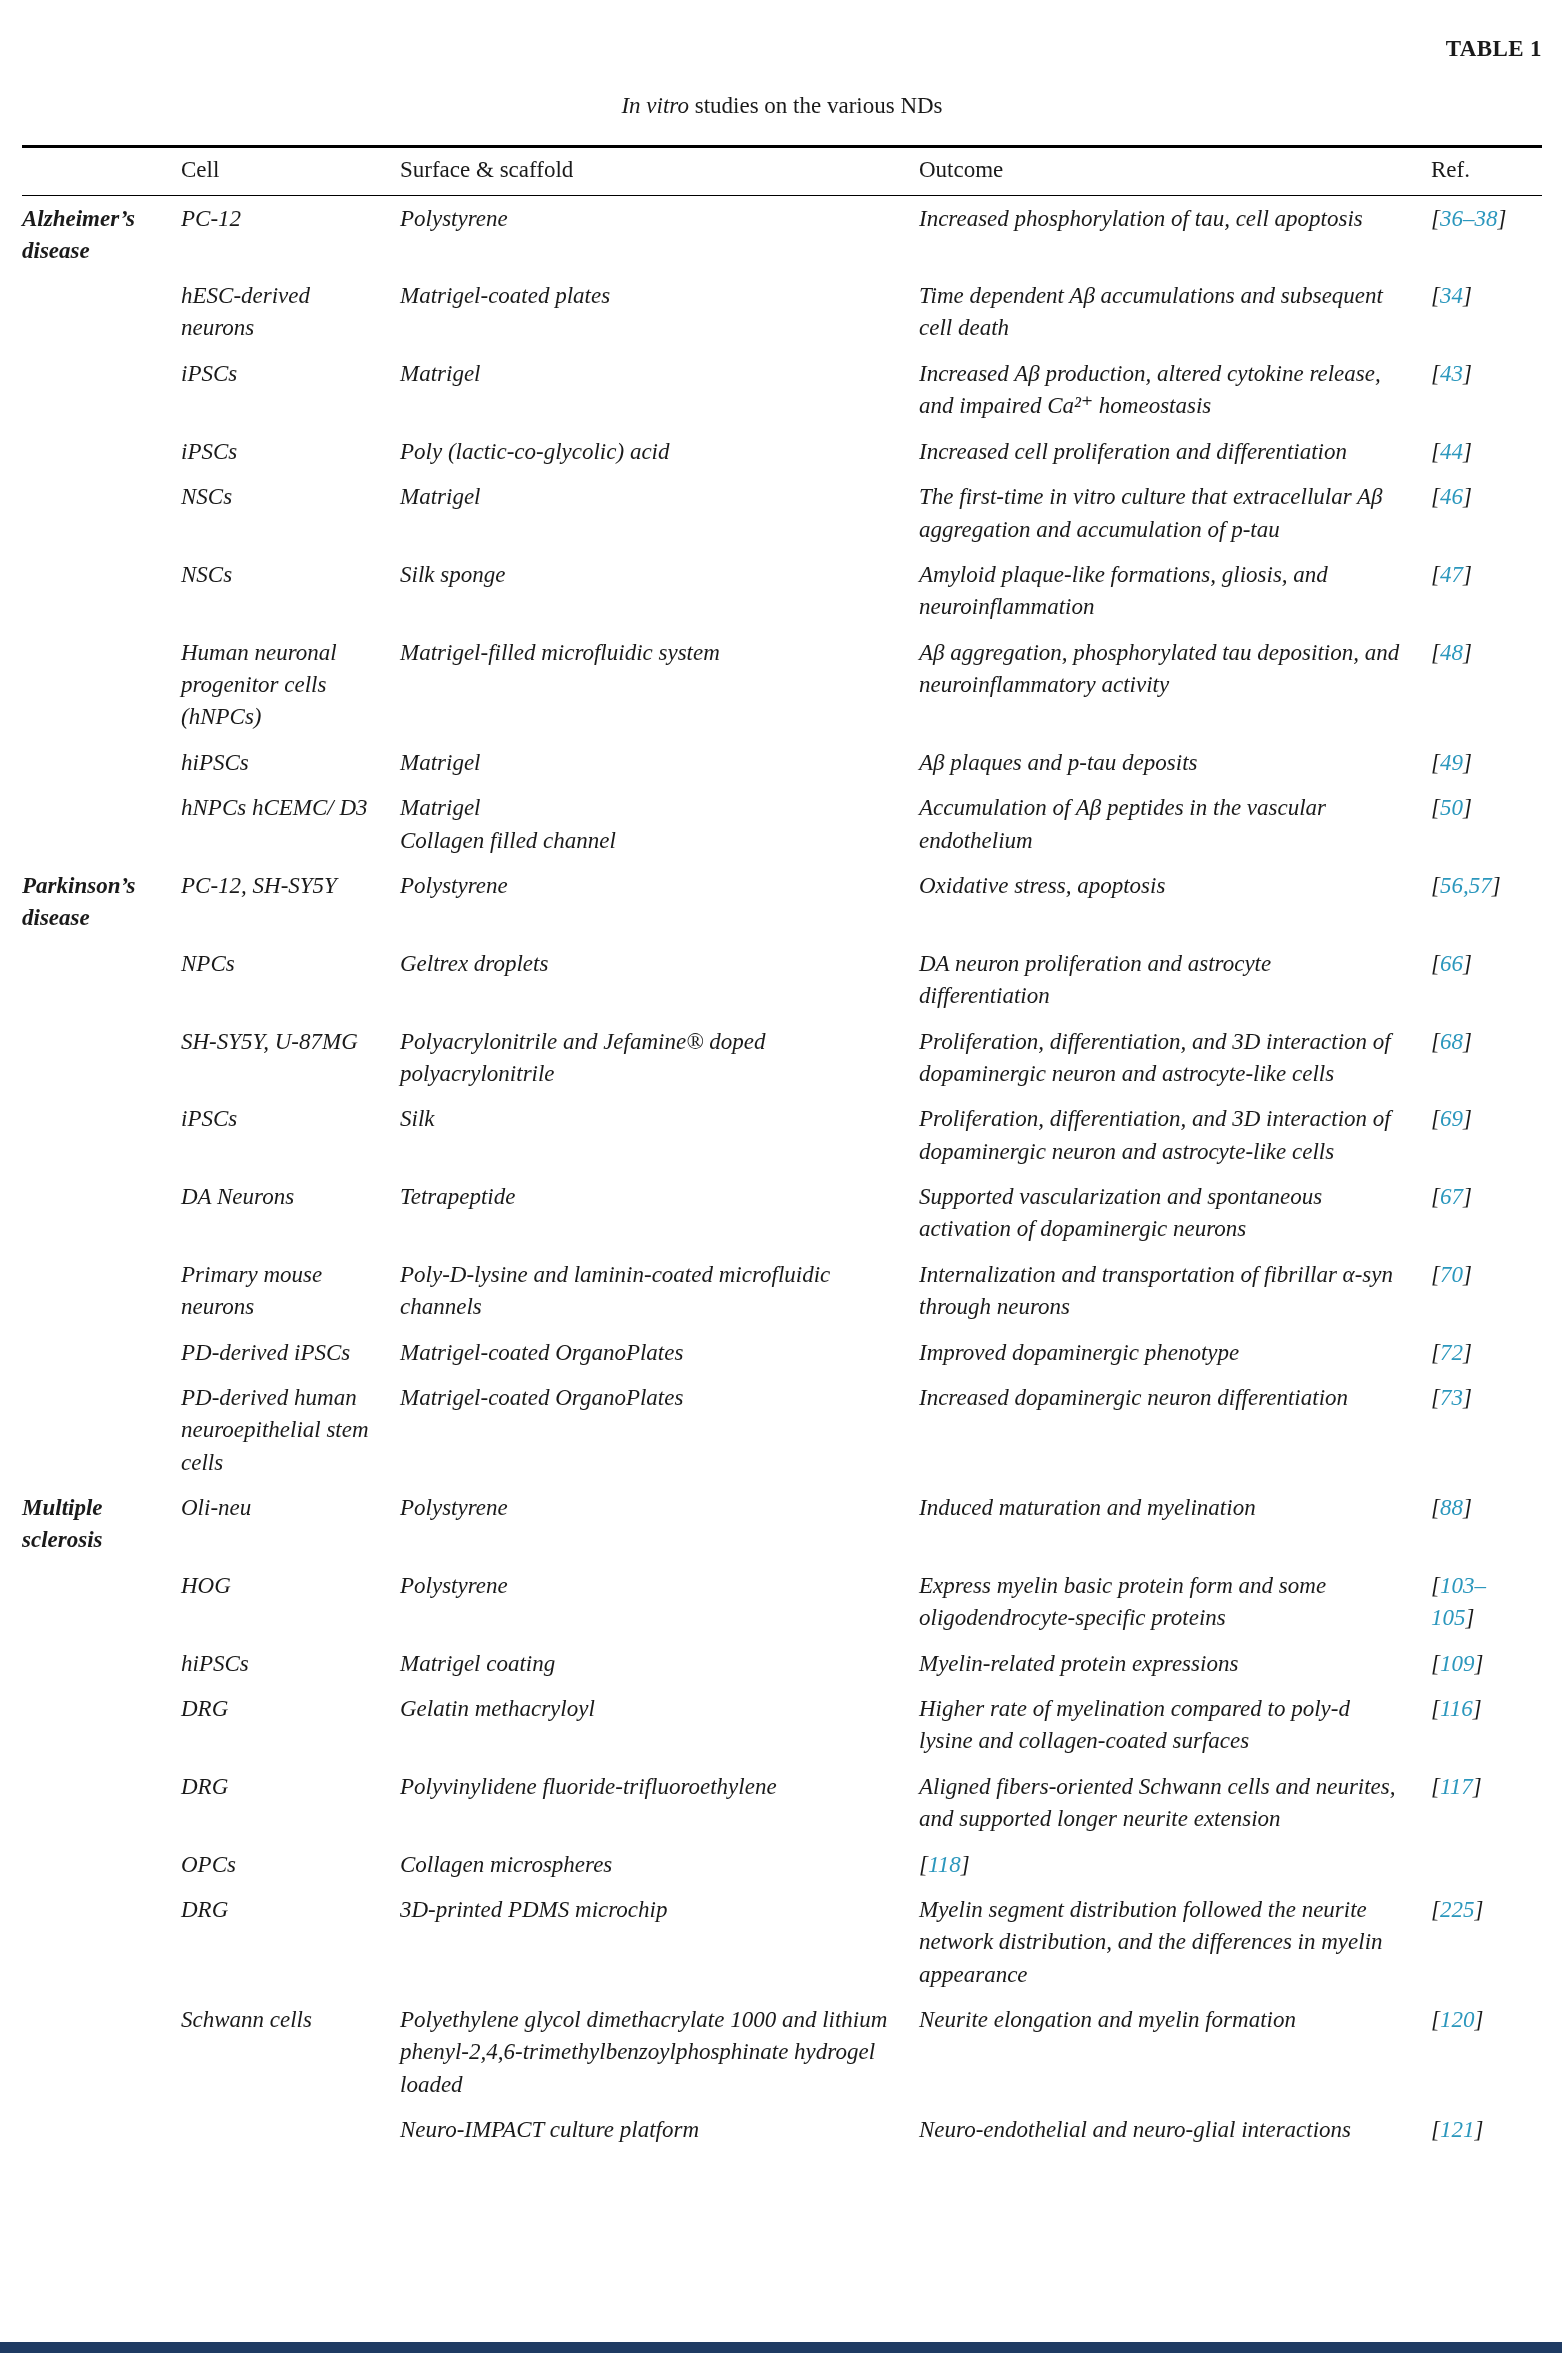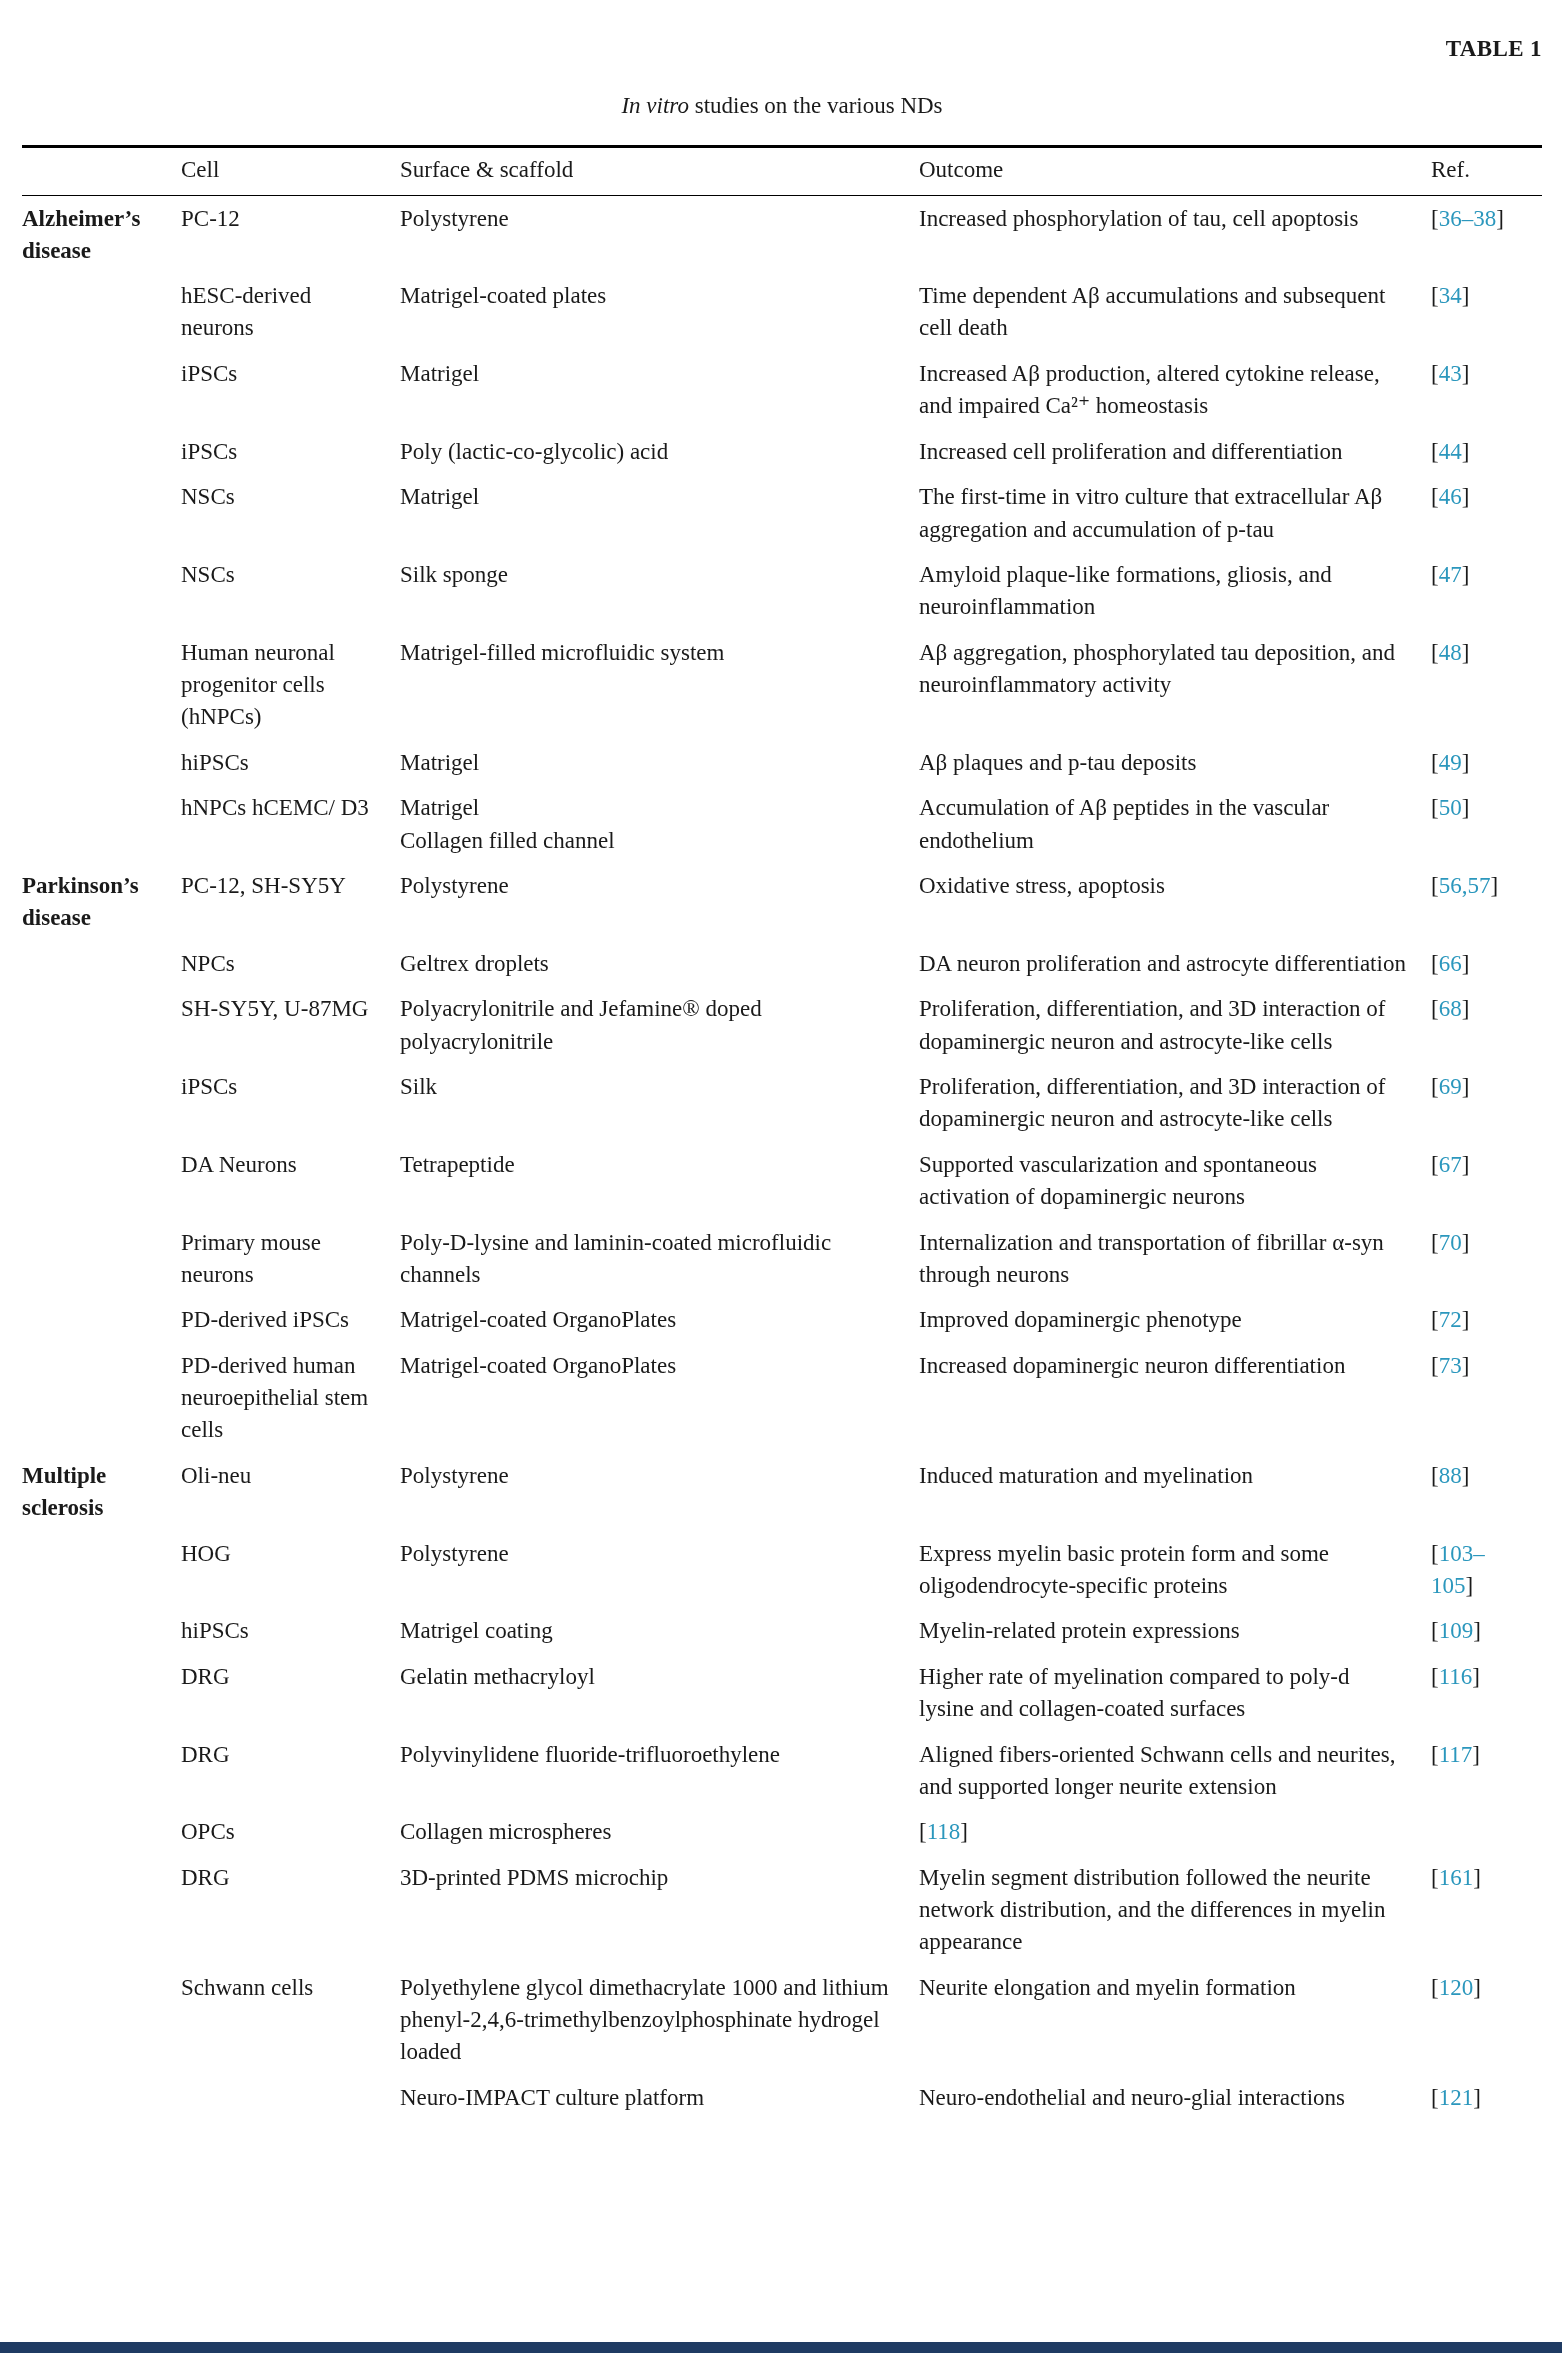--- a/index.html
+++ b/index.html
@@ -30,21 +30,21 @@
   .nd-table { margin-top: 22px; border-top: 3px solid #000; }
   .grid-row {
     display: grid;
     grid-template-columns: 159px 219px 519px 512px 1fr;
   }
   .header-row {
     font-weight: normal;
     padding: 6px 0 9px 0;
     border-bottom: 1.5px solid #000;
   }
-  .data-row { padding: 6.7px 0 6.7px 0; }
+  .data-row { padding: 6.7px 0 6.7px 0; font-style: italic; }
   .cell {
     padding-right: 25px;
     white-space: pre-line;
   }
   .cell.ref-col { padding-right: 0; }
   .group-cell { font-weight: bold; }
   .ref-num { color: var(--link, #2b97bd); }
   .bottombar {
     position: absolute;
     left: 0; right: 0; bottom: 0;
@@ -253,21 +253,21 @@
     <div class="cell">OPCs</div>
     <div class="cell">Collagen microspheres</div>
     <div class="cell ref-col"><span>[</span><span class="ref-num">118</span><span>]</span></div>
   </div>
 
   <div class="grid-row data-row">
     <div class="cell group-cell"></div>
     <div class="cell">DRG</div>
     <div class="cell">3D-printed PDMS microchip</div>
     <div class="cell">Myelin segment distribution followed the neurite network distribution, and the differences in myelin appearance</div>
-    <div class="cell ref-col"><span>[</span><span class="ref-num">161</span><span>]</span></div>
+    <div class="cell ref-col"><span>[</span><span class="ref-num">225</span><span>]</span></div>
   </div>
 
   <div class="grid-row data-row">
     <div class="cell group-cell"></div>
     <div class="cell">Schwann cells</div>
     <div class="cell">Polyethylene glycol dimethacrylate 1000 and lithium phenyl-2,4,6-trimethylbenzoylphosphinate hydrogel loaded</div>
     <div class="cell">Neurite elongation and myelin formation</div>
     <div class="cell ref-col"><span>[</span><span class="ref-num">120</span><span>]</span></div>
   </div>
 

